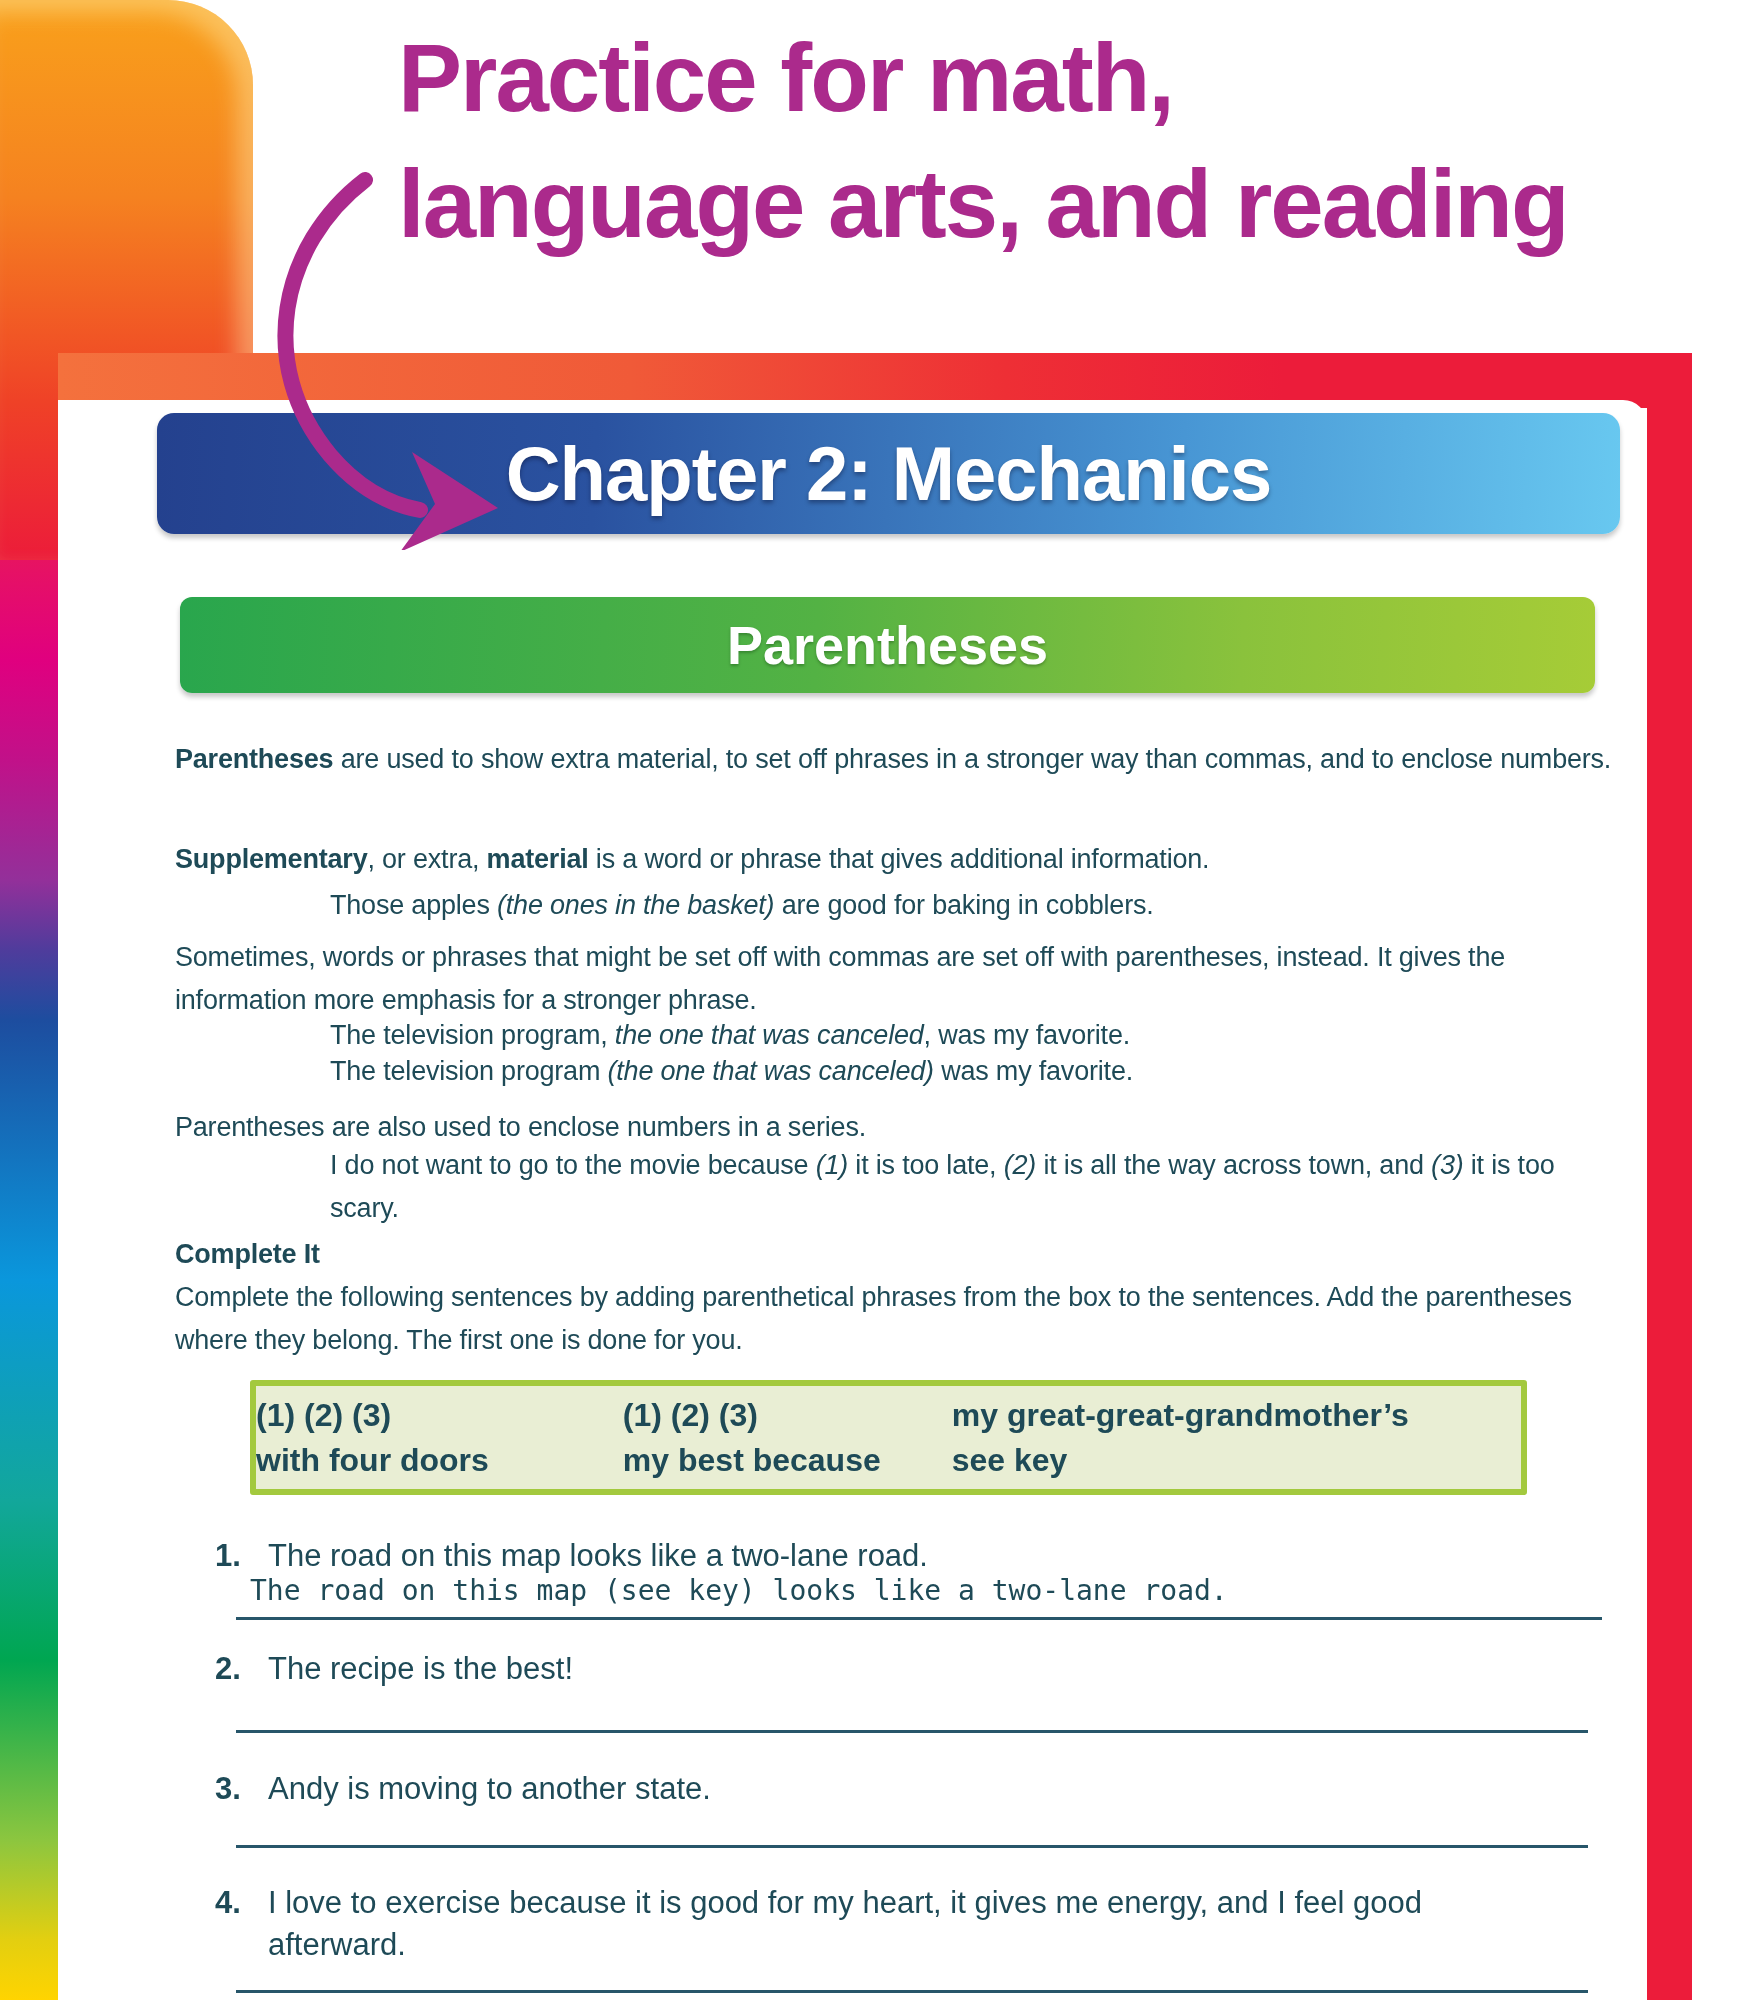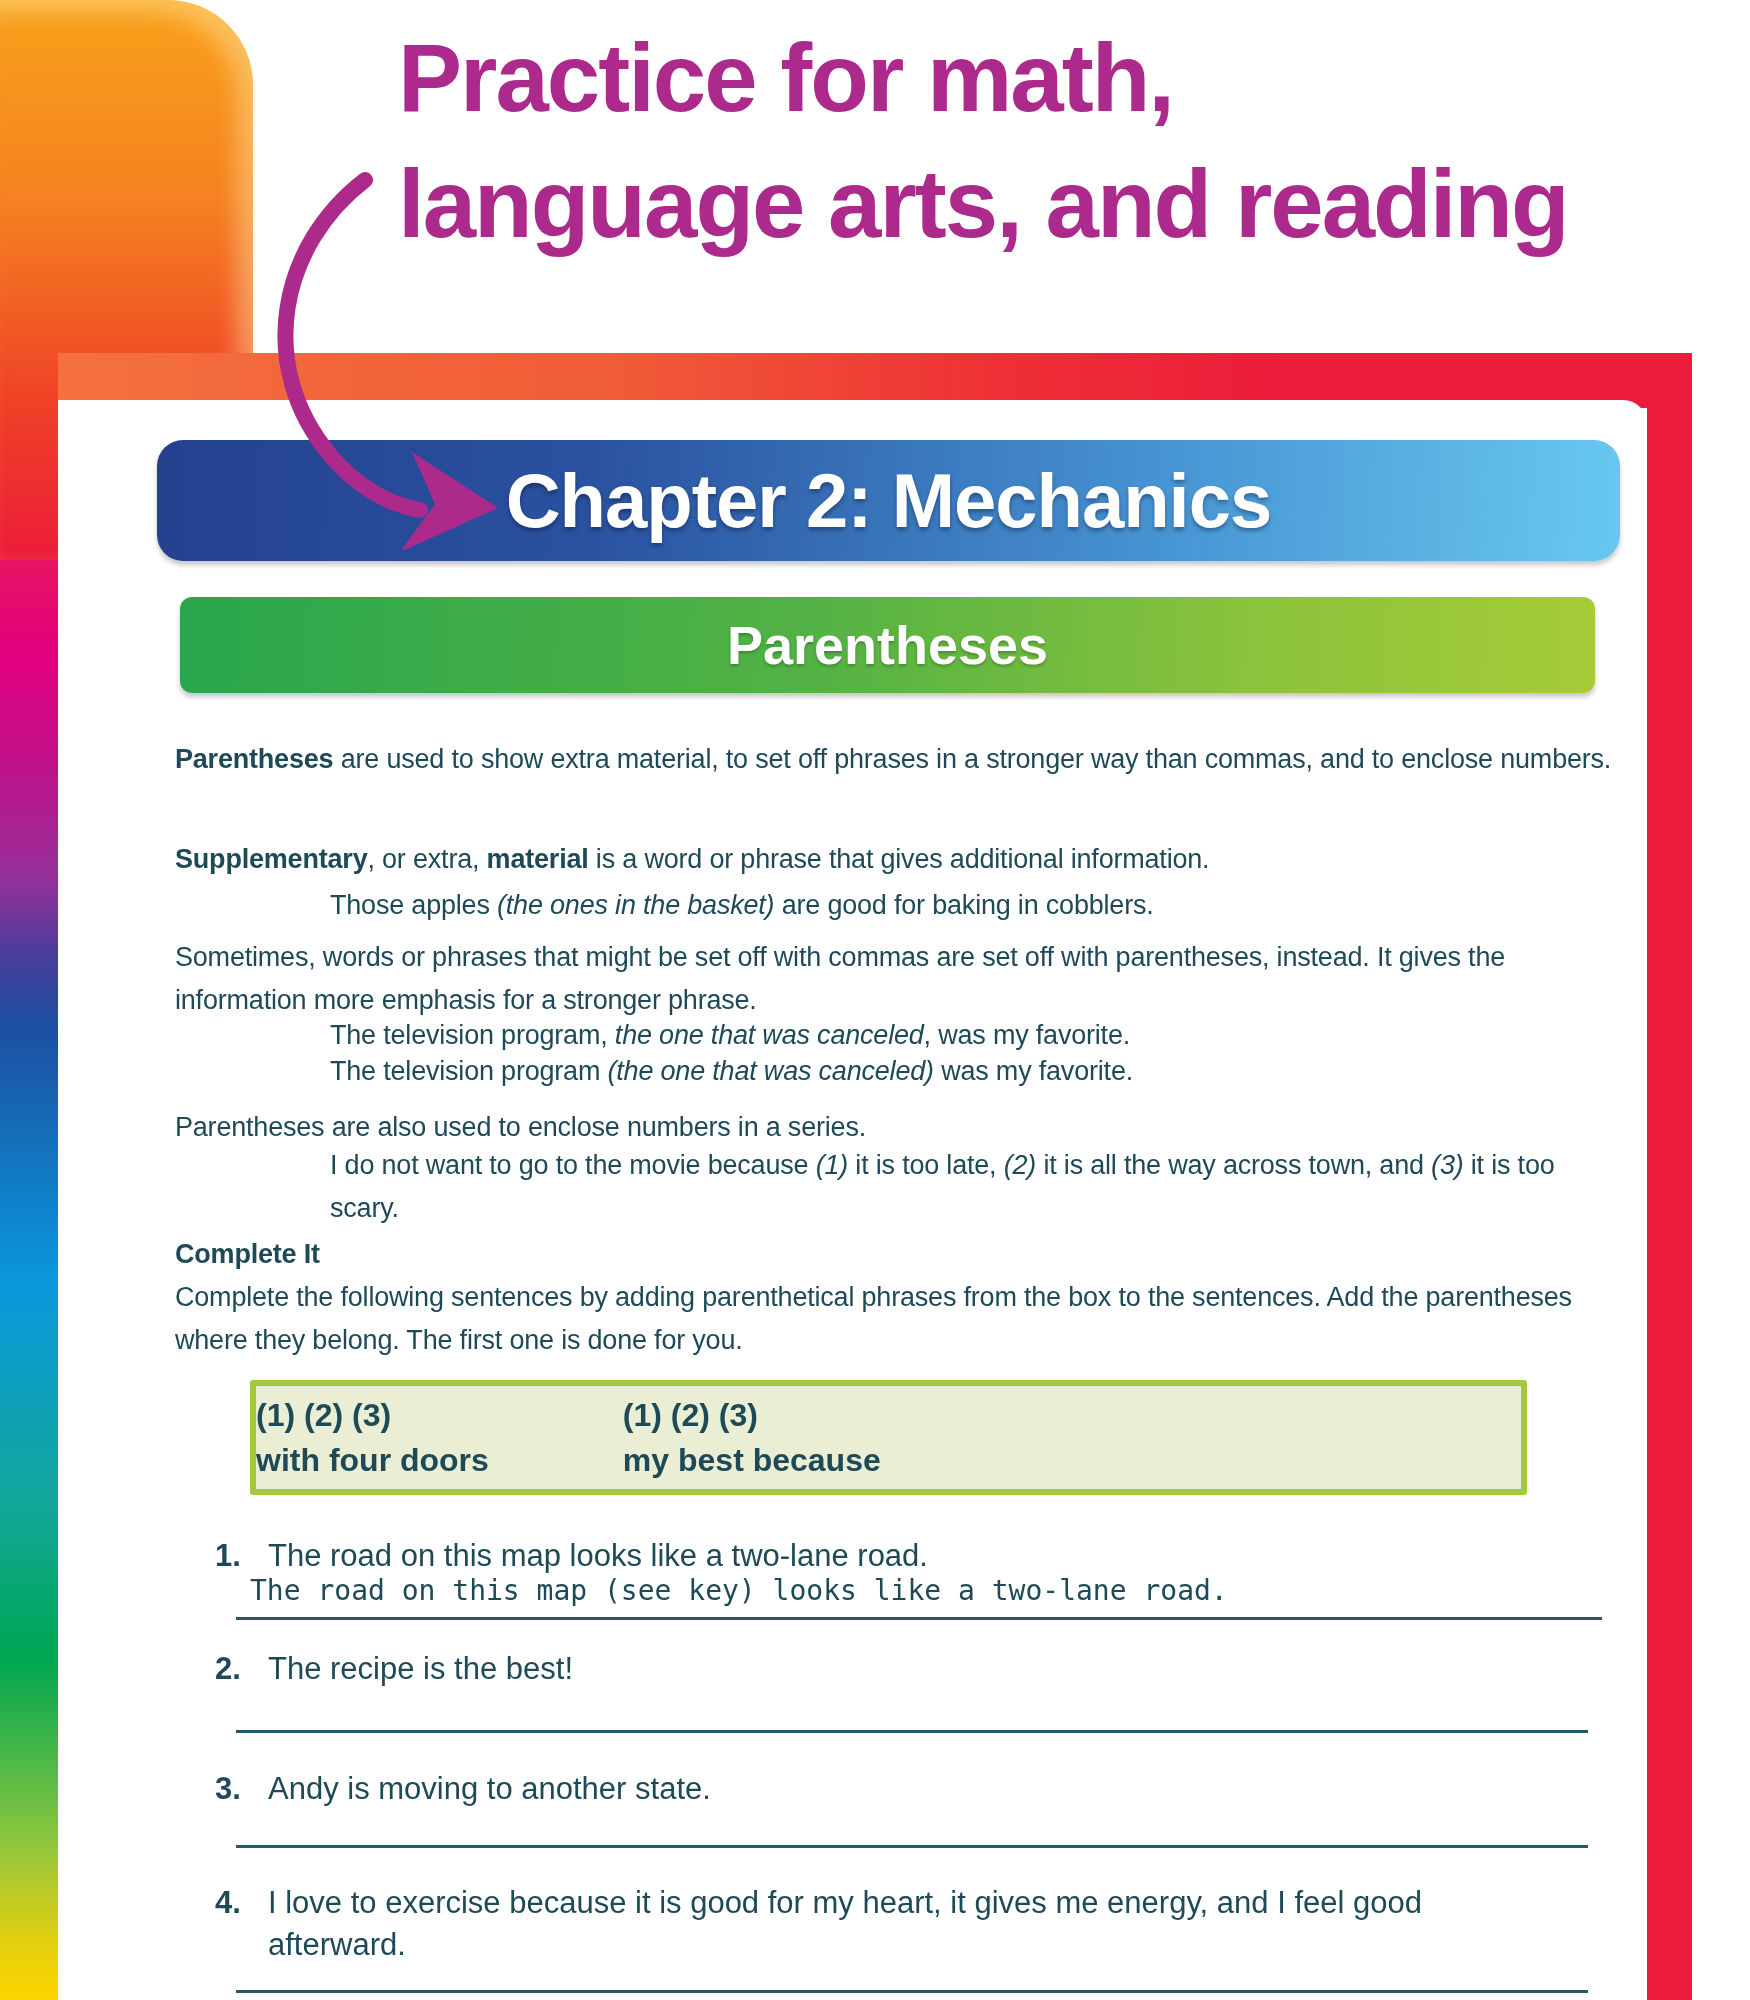--- a/index.html
+++ b/index.html
@@ -29,21 +29,21 @@
   .headline-line{position:absolute;font-weight:bold;font-size:96px;line-height:1;
         letter-spacing:-2px;color:#ab2a8c;white-space:nowrap;}
   #headline1{left:398px;top:30px;}
   #headline2{left:398px;top:156px;}
 
   #arrow-svg{position:absolute;left:240px;top:150px;width:290px;height:400px;z-index:6;}
 
   
   .banner{position:absolute;display:flex;align-items:center;justify-content:center;
           color:#ffffff;font-weight:bold;box-shadow:0 4px 5px rgba(0,0,0,.22);}
-  #chapter-banner{left:99px;top:40px;width:1463px;height:121px;border-radius:26px;
+  #chapter-banner{left:99px;top:13px;width:1463px;height:121px;border-radius:17px;
     font-size:76px;letter-spacing:-1px;
     background:linear-gradient(93deg,#24418e 0%,#2a52a0 30%,#4896d4 70%,#68c8f0 100%);
     text-shadow:0 3px 4px rgba(0,0,30,.35);}
   #section-banner{left:122px;top:197px;width:1415px;height:96px;border-radius:12px;
     font-size:54px;
     background:linear-gradient(93deg,#29a64d 0%,#53b244 45%,#8ac23c 75%,#a6cc37 100%);
     text-shadow:0 2px 3px rgba(0,40,0,.3);}
 
   
   .body-text{position:absolute;color:#1e4a57;font-size:27px;line-height:43px;
@@ -130,20 +130,24 @@
 
     <div id="phrase-bank">
       <div class="bank-col bank-col-1">
         <div>(1) (2) (3)</div>
         <div>with four doors</div>
       </div>
       <div class="bank-col bank-col-2">
         <div>(1) (2) (3)</div>
         <div>my best because</div>
       </div>
+      <div class="bank-col bank-col-3">
+        <div>my great-great-grandmother’s</div>
+        <div>see key</div>
+      </div>
     </div>
 
     <div class="question" id="question-1">
       <span class="q-num">1.</span>
       <span class="q-text">The road on this map looks like a two-lane road.</span>
     </div>
     <div id="answer-line-1">
       <span>The road on this map (see key) looks like a two-lane road.</span>
     </div>
 

